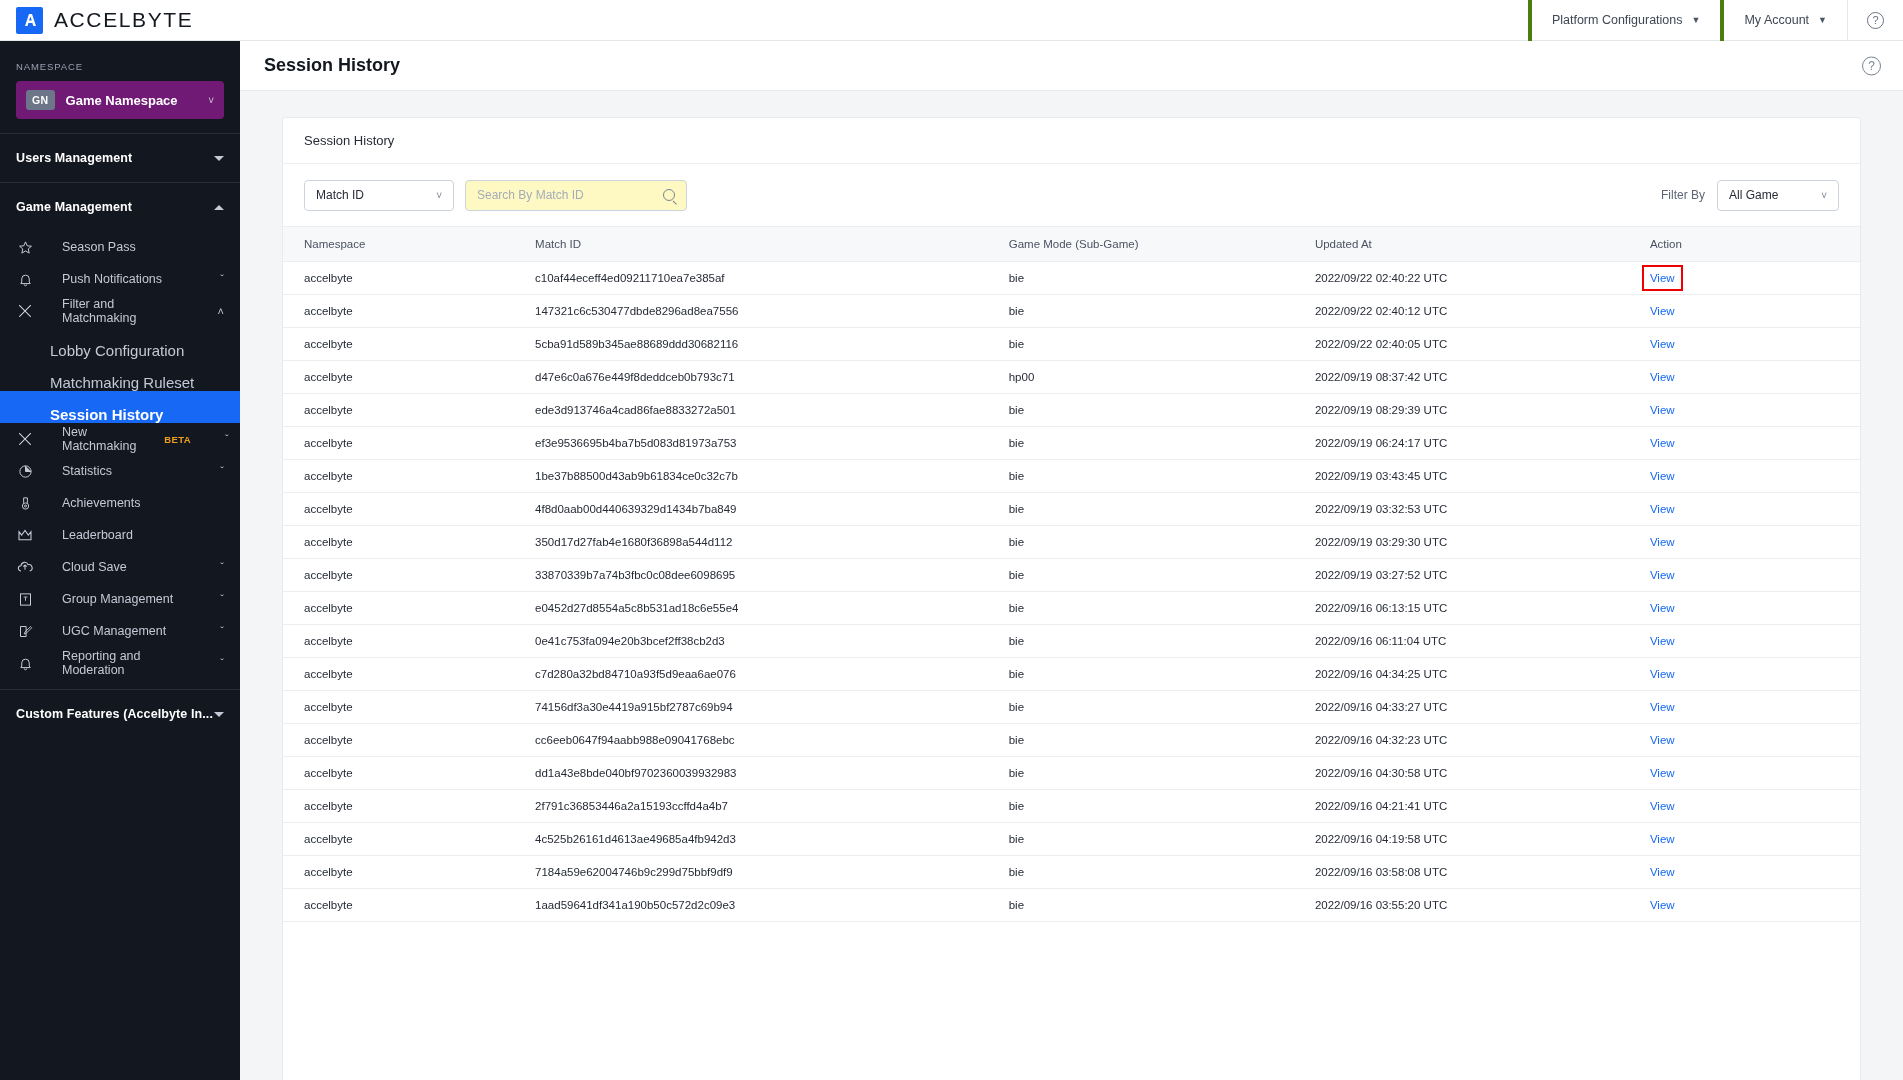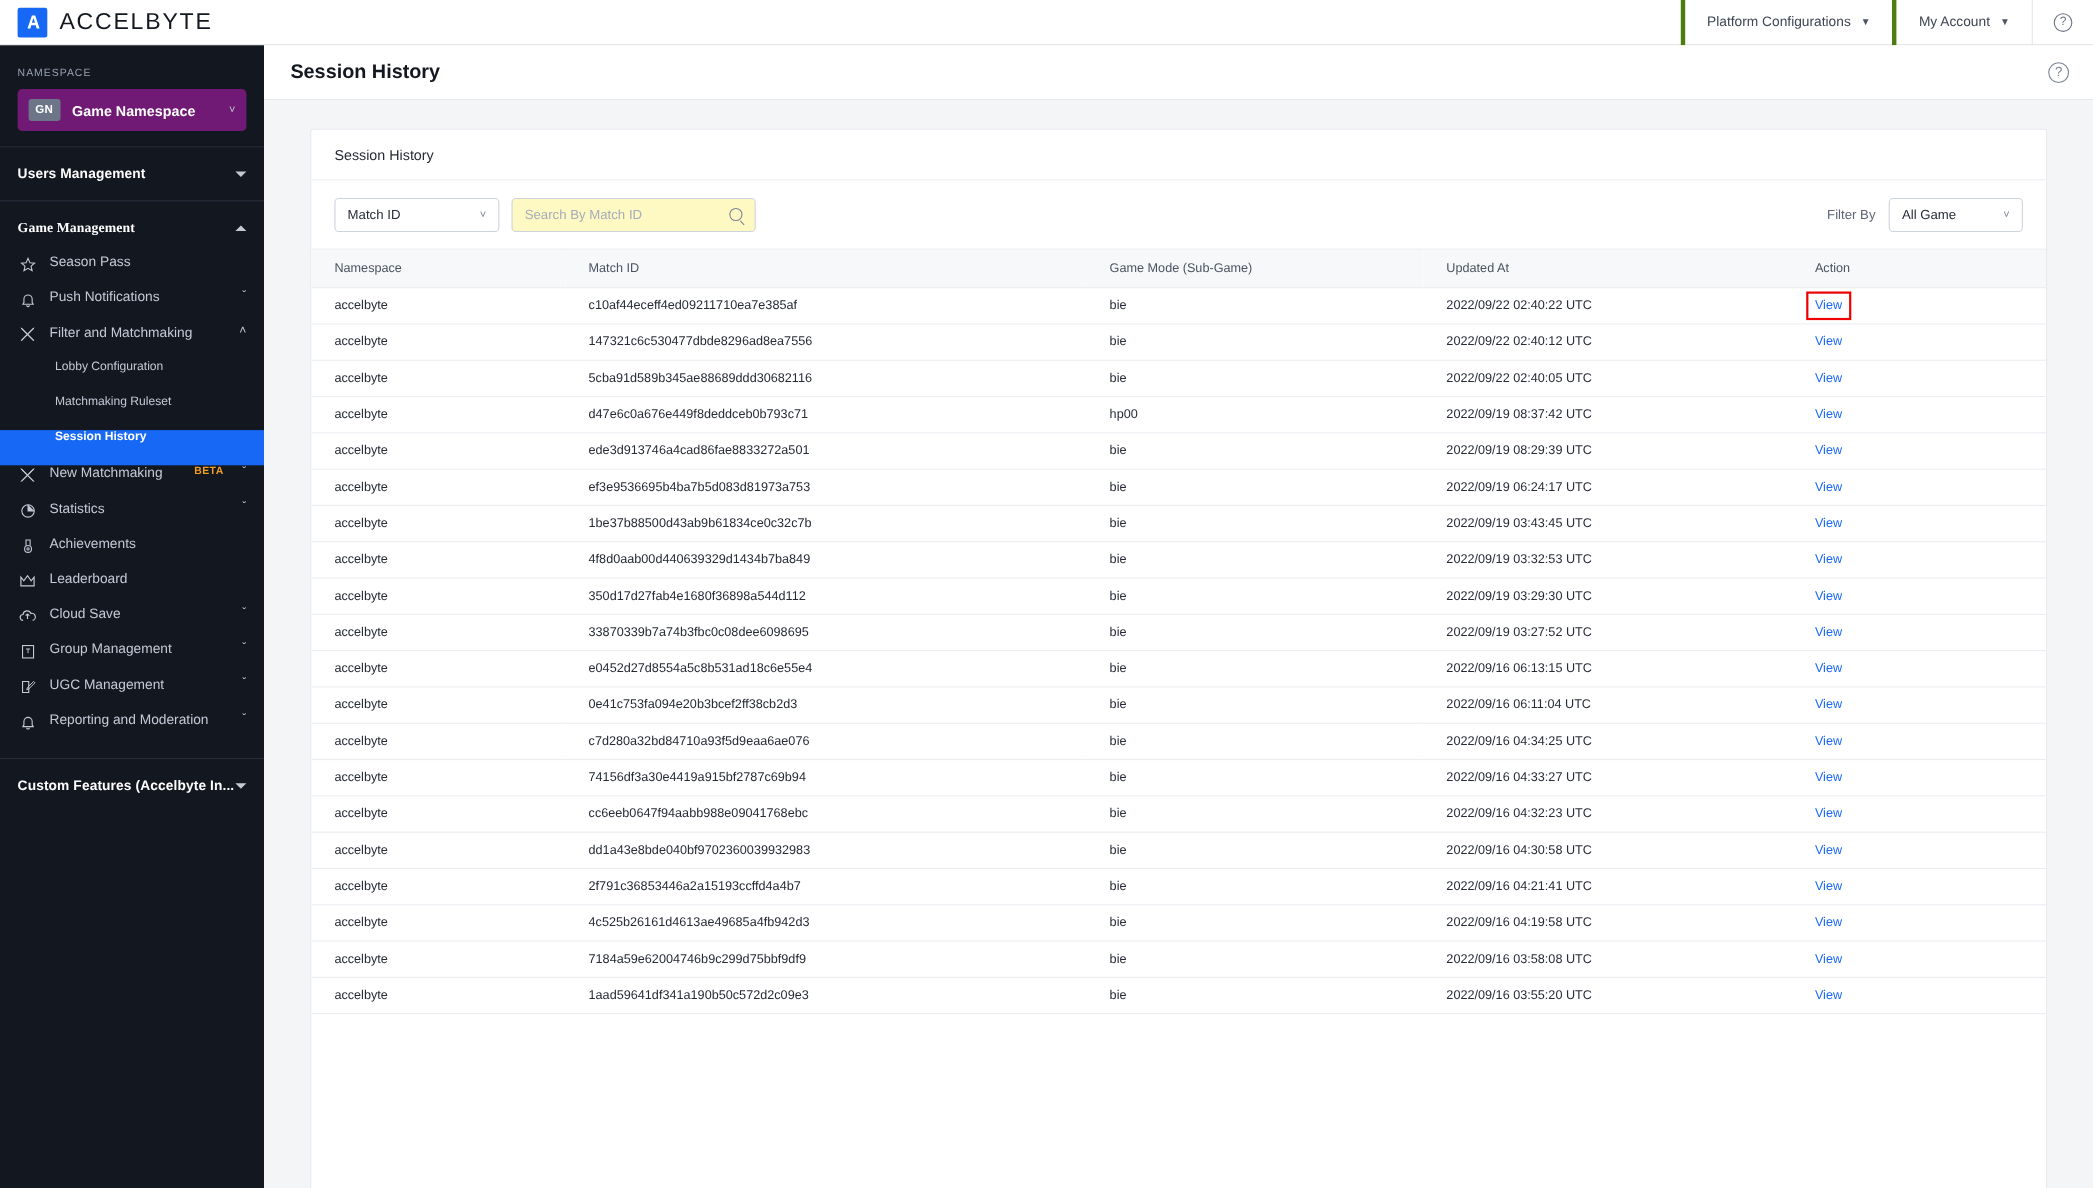--- a/index.html
+++ b/index.html
@@ -73,47 +73,47 @@
     border-radius: 3px; padding: 4px 6px; letter-spacing: 0.4px;
   }
   .ns-text { color: #ffffff; font-size: 13px; font-weight: bold; flex: 1; }
   .ns-caret { color: #c3cad6; font-size: 10px; }
 
   .nav-group {
     border-top: 1px solid #262c38;
     display: flex; align-items: center;
     height: 49px; padding: 0 16px; cursor: pointer;
   }
-  .nav-group.expanded { border-bottom: none; font-family: Liberation Serif, serif; }
+  .nav-group.expanded { border-bottom: none; }
   .nav-group .g-title {
     font-size: 12.5px; font-weight: bold; color: #ffffff; flex: 1;
     letter-spacing: 0.1px;
   }
   .g-tri {
     width: 0; height: 0; border-left: 5px solid transparent;
     border-right: 5px solid transparent;
   }
   .g-tri.down { border-top: 5px solid #c3cad6; }
   .g-tri.up { border-bottom: 5px solid #c3cad6; }
 
   .nav-item {
-    display: flex; height: 32px;
-    padding: 0 16px 0 16px; gap: 11px; cursor: pointer;
+    display: flex; align-items: center; height: 32px;
+    padding: 0 16px 0 16px; gap: 28px; cursor: pointer;
     color: #c3cad6; font-size: 12.5px;
   }
   .nav-item .ic { width: 18px; height: 18px; display: flex; align-items: center; justify-content: center; flex-shrink: 0; }
   .nav-item .lbl { flex: 1; }
   .nav-item .chev { font-size: 11px; color: #c3cad6; }
   .beta-badge {
     color: #f0a020; font-size: 9.5px; font-weight: bold;
     letter-spacing: 0.4px; margin-right: 6px;
   }
   .nav-sub {
-    display: flex; align-items: flex-start; height: 32px;
-    padding-left: 50px; font-size: 11px; color: #c3cad6; cursor: pointer;
+    display: flex; align-items: flex-end; height: 32px;
+    padding-left: 50px; font-size: 15px; color: #c3cad6; cursor: pointer;
   }
   .nav-sub.active {
     background: #1668f5; color: #ffffff; font-weight: bold;
   }
 
   
   .main {
     position: absolute; top: 41px; left: 240px;
     width: 1663px; height: 1039px;
     background: #f4f5f7;

